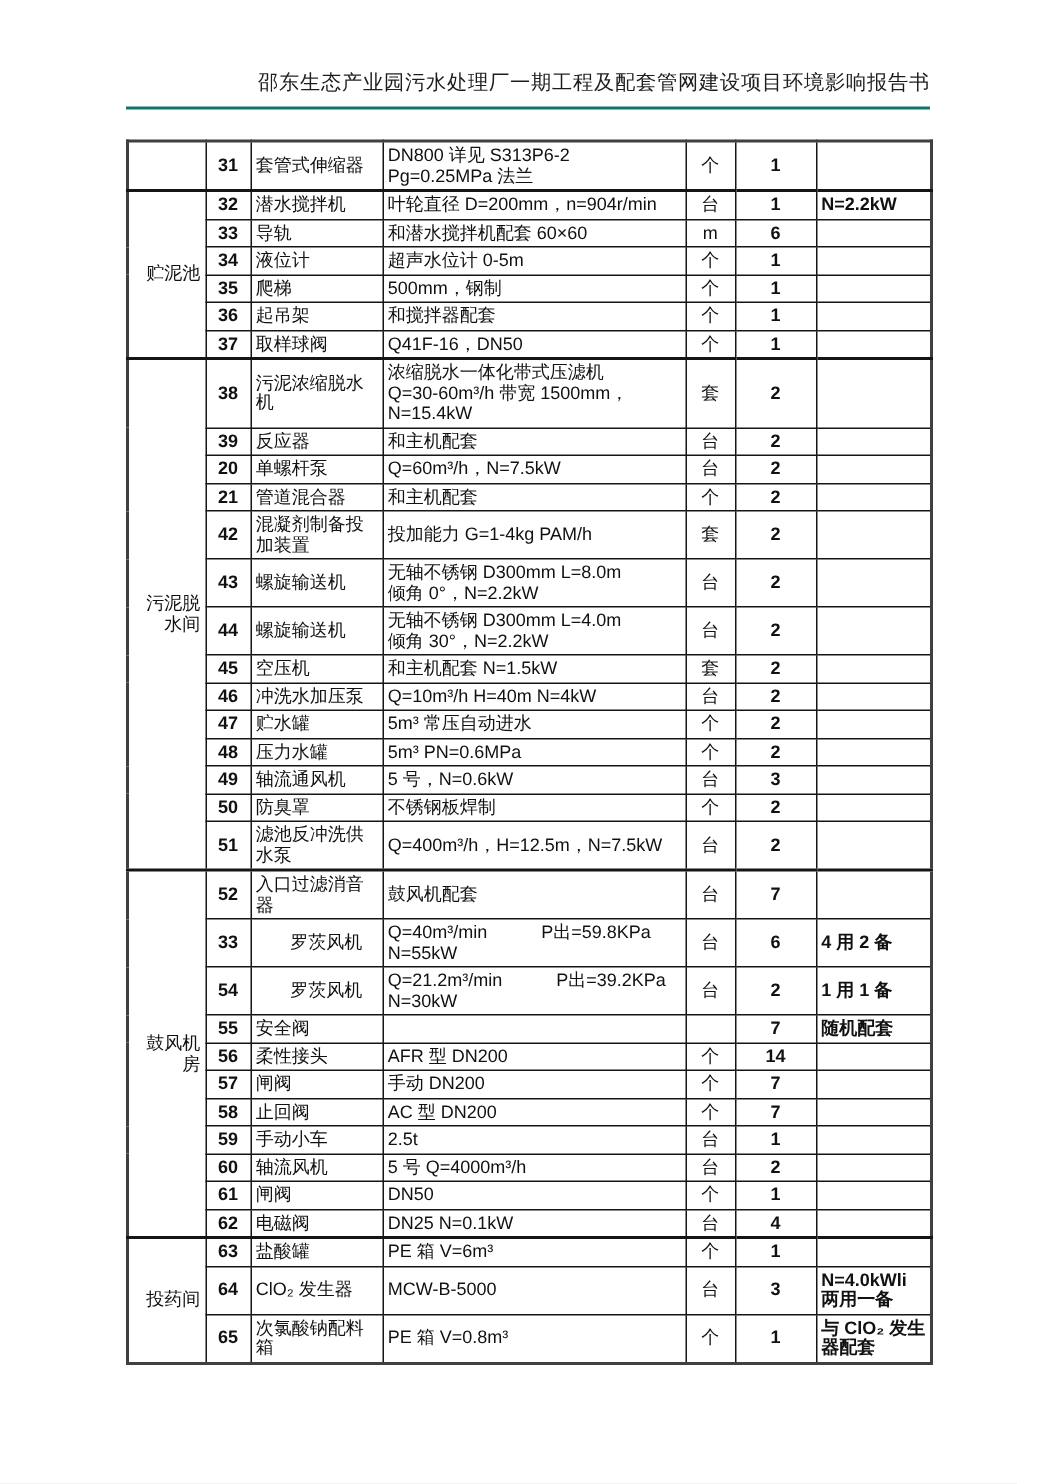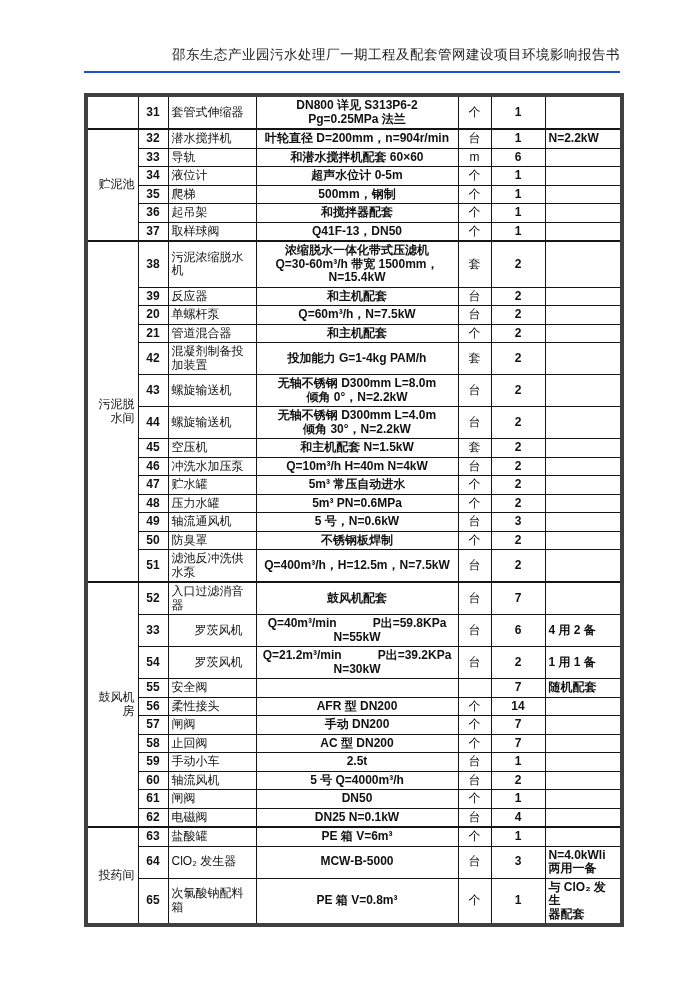--- a/index.html
+++ b/index.html
@@ -14,29 +14,29 @@
   }
   .doc-header{
     position:absolute;
     top:46px;left:84px;width:536px;
     text-align:right;
     font-family:"Liberation Serif","DejaVu Serif",serif;
     font-size:13.5px;
     letter-spacing:0.5px;
     color:#1c1c1c;
     padding-bottom:7px;
-    border-bottom:2px solid #1d4ed8;
+    border-bottom:2px solid #0f766e;
   }
   table.equip{
     position:absolute;
     top:93px;left:84px;
     width:536px;
     border-collapse:collapse;
     table-layout:fixed;
-    border:4px solid #404040;
+    border:2px solid #404040;
   }
   table.equip td{
     border:1px solid #151515;
     font-size:12px;
     line-height:13.5px;
     padding:2px 3px;
     vertical-align:middle;
     overflow:hidden;
     word-break:break-all;
   }
@@ -50,21 +50,21 @@
   td.c-sec{
     text-align:right;
     font-family:"Liberation Serif","DejaVu Serif",serif;
     font-size:13px;
     line-height:17px;
     padding:2px 6px;
   }
   td.c-no{text-align:center;font-weight:bold;}
   td.c-name{vertical-align:top;padding-left:6px;}
   td.c-name.center{text-align:center;vertical-align:middle;padding-left:16px;}
-  td.c-spec{vertical-align:top;padding-left:6px;white-space:pre-line;font-weight:700;text-align:center;}
+  td.c-spec{vertical-align:top;padding-left:6px;white-space:pre-line;font-weight:400;}
   td.c-unit{text-align:center;}
   td.c-qty{text-align:center;font-weight:bold;}
   td.c-rem{padding-left:6px;white-space:pre-line;font-weight:600;}
   tr.sec-top td{border-top:2px solid #151515;}
   .page-number{
     position:absolute;
     top:926px;left:0;width:700px;
     text-align:center;
     font-size:9.5px;
     font-weight:bold;
@@ -136,21 +136,21 @@
         <td class="c-no">36</td>
         <td class="c-name">起吊架</td>
         <td class="c-spec">和搅拌器配套</td>
         <td class="c-unit">个</td>
         <td class="c-qty">1</td>
         <td class="c-rem"></td>
       </tr>
       <tr>
         <td class="c-no">37</td>
         <td class="c-name">取样球阀</td>
-        <td class="c-spec">Q41F-13，DN50</td>
+        <td class="c-spec">Q41F-16，DN50</td>
         <td class="c-unit">个</td>
         <td class="c-qty">1</td>
         <td class="c-rem"></td>
       </tr>
       <tr class="sec-top">
         <td class="c-sec" rowspan="14">污泥脱水间</td>
         <td class="c-no">38</td>
         <td class="c-name">污泥浓缩脱水机</td>
         <td class="c-spec">浓缩脱水一体化带式压滤机
 Q=30-60m³/h 带宽 1500mm，

